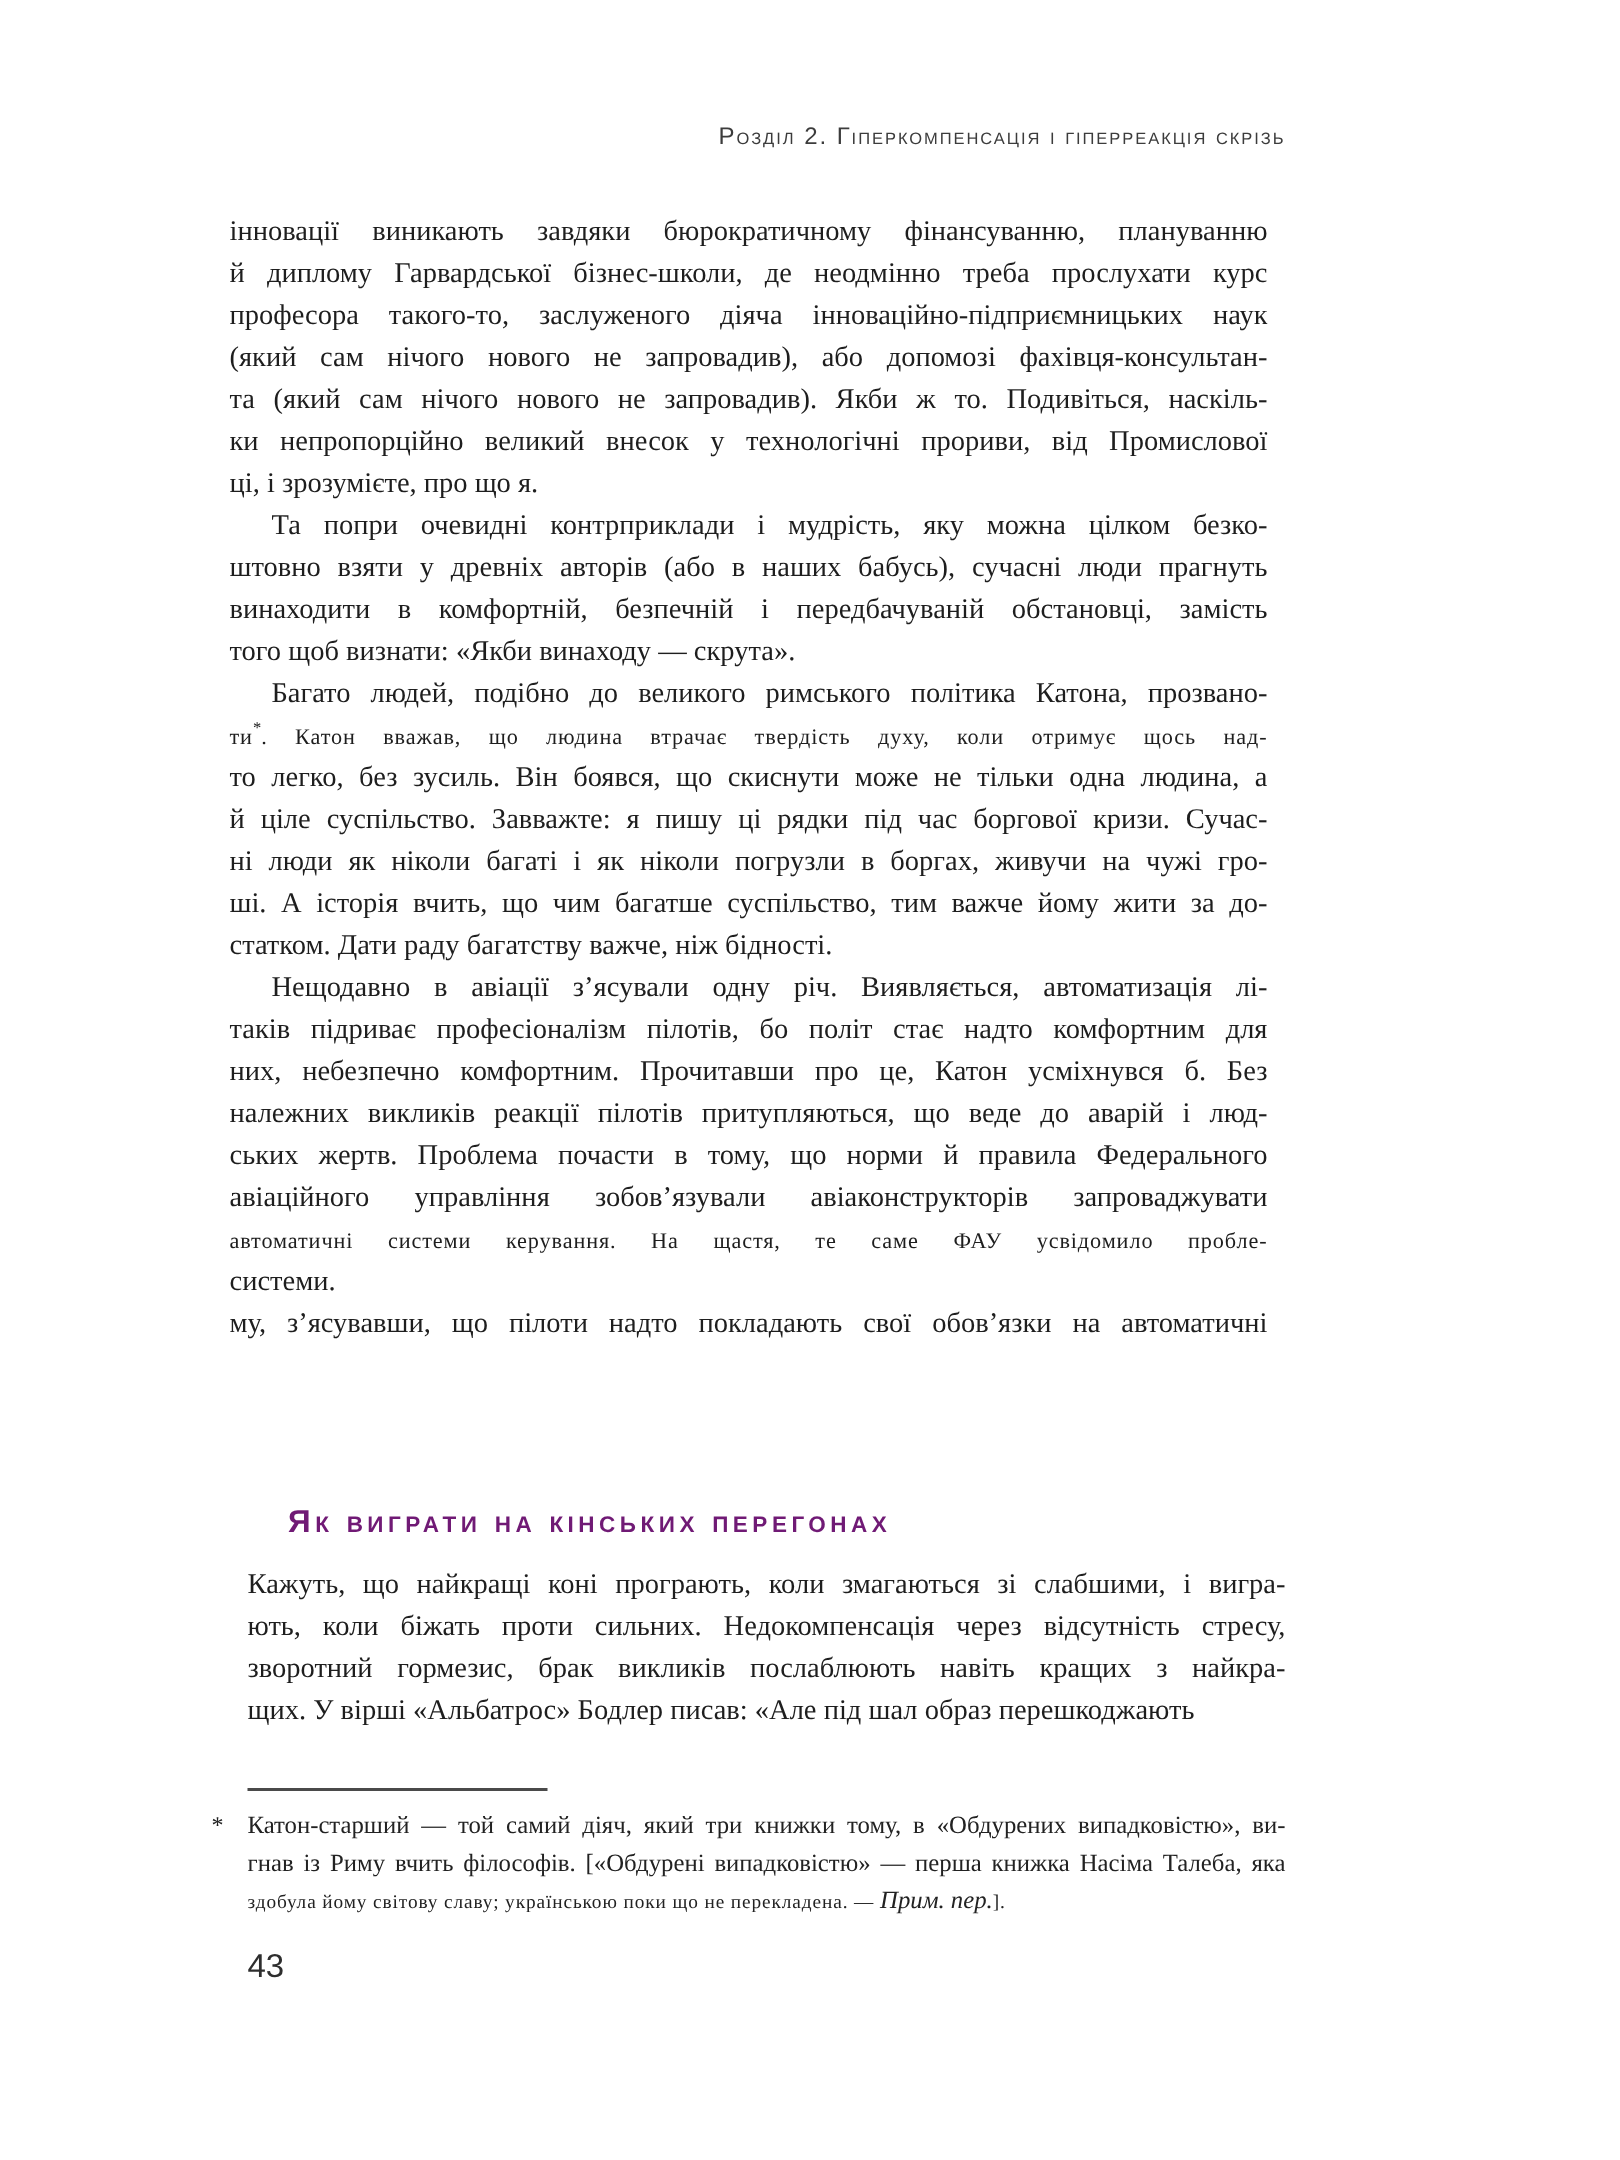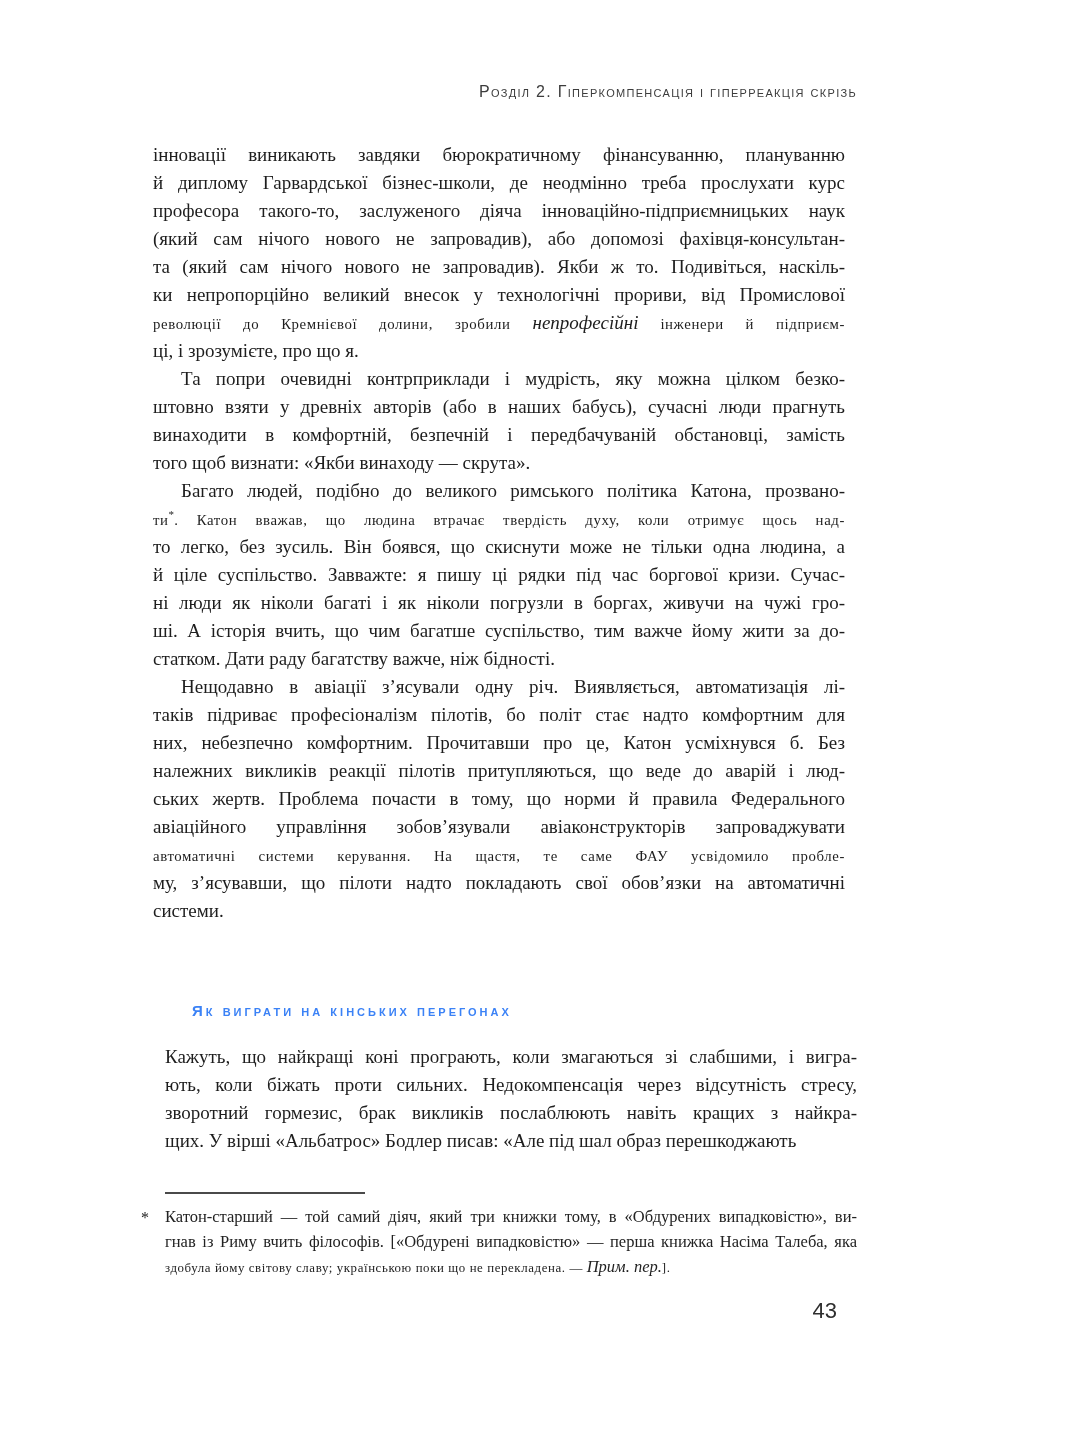--- a/index.html
+++ b/index.html
@@ -61,23 +61,23 @@
     letter-spacing: 0.6px;
   }
   .section-heading {
     position: absolute;
     top: 1003px;
     left: 192px;
     margin: 0;
     font-family: "Liberation Sans", "DejaVu Sans", sans-serif;
     font-variant: small-caps;
     font-weight: bold;
-    font-size: 15px;
+    font-size: 21px;
     letter-spacing: 3px;
-    color: #3b82f6;
+    color: #701a75;
     line-height: 1.1;
   }
   .footnote-divider {
     position: absolute;
     top: 1192px;
     left: 165px;
     width: 200px;
     height: 0;
     border-top: 2px solid #4a4a4a;
   }
@@ -94,23 +94,22 @@
   .fn-marker {
     position: absolute;
     left: -24px;
     top: 1px;
     font-size: 16px;
     color: #222222;
   }
   .page-number {
     position: absolute;
     top: 1300px;
-    left: 153px;
+    left: 165px;
     width: 692px;
-    text-align: right;
     padding-right: 8px;
     box-sizing: border-box;
     font-family: "Liberation Sans", "DejaVu Sans", sans-serif;
     font-size: 22px;
     color: #2e2e2e;
     line-height: 1;
   }
 </style>
 </head>
 <body>
@@ -120,21 +119,20 @@
   <div class="running-header">Розділ 2. Гіперкомпенсація і гіперреакція скрізь</div>
 
   <div class="main-text">
       <div class="para">
         <div class="line">інновації виникають завдяки бюрократичному фінансуванню, плануванню</div>
         <div class="line">й диплому Гарвардської бізнес-школи, де неодмінно треба прослухати курс</div>
         <div class="line">професора такого-то, заслуженого діяча інноваційно-підприємницьких наук</div>
         <div class="line">(який сам нічого нового не запровадив), або допомозі фахівця-консультан-</div>
         <div class="line">та (який сам нічого нового не запровадив). Якби ж то. Подивіться, наскіль-</div>
         <div class="line">ки непропорційно великий внесок у технологічні прориви, від Промислової</div>
-        <div class="line"><span class="sc">революції до Кремнієвої долини, зробили </span><em>непрофесійні</em><span class="sc"> інженери й підприєм-</span></div>
         <div class="line last">ці, і зрозумієте, про що я.</div>
       </div>
       <div class="para">
         <div class="line indent">Та попри очевидні контрприклади і мудрість, яку можна цілком безко-</div>
         <div class="line">штовно взяти у древніх авторів (або в наших бабусь), сучасні люди прагнуть</div>
         <div class="line">винаходити в комфортній, безпечній і передбачуваній обстановці, замість</div>
         <div class="line last">того щоб визнати: «Якби винаходу — скрута».</div>
       </div>
       <div class="para">
         <div class="line indent">Багато людей, подібно до великого римського політика Катона, прозвано-</div>
@@ -146,22 +144,22 @@
         <div class="line last">статком. Дати раду багатству важче, ніж бідності.</div>
       </div>
       <div class="para">
         <div class="line indent">Нещодавно в авіації з’ясували одну річ. Виявляється, автоматизація лі-</div>
         <div class="line">таків підриває професіоналізм пілотів, бо політ стає надто комфортним для</div>
         <div class="line">них, небезпечно комфортним. Прочитавши про це, Катон усміхнувся б. Без</div>
         <div class="line">належних викликів реакції пілотів притупляються, що веде до аварій і люд-</div>
         <div class="line">ських жертв. Проблема почасти в тому, що норми й правила Федерального</div>
         <div class="line">авіаційного управління зобов’язували авіаконструкторів запроваджувати</div>
         <div class="line"><span class="sc">автоматичні системи керування. На щастя, те саме </span><span class="sc">ФАУ</span><span class="sc"> усвідомило пробле-</span></div>
+        <div class="line last">системи.</div>
         <div class="line">му, з’ясувавши, що пілоти надто покладають свої обов’язки на автоматичні</div>
-        <div class="line last">системи.</div>
       </div>
     </div>
 
   <h2 class="section-heading">Як виграти на кінських перегонах</h2>
 
   <div class="post-heading-text">
       <div class="para">
         <div class="line">Кажуть, що найкращі коні програють, коли змагаються зі слабшими, і вигра-</div>
         <div class="line">ють, коли біжать проти сильних. Недокомпенсація через відсутність стресу,</div>
         <div class="line">зворотний гормезис, брак викликів послаблюють навіть кращих з найкра-</div>

